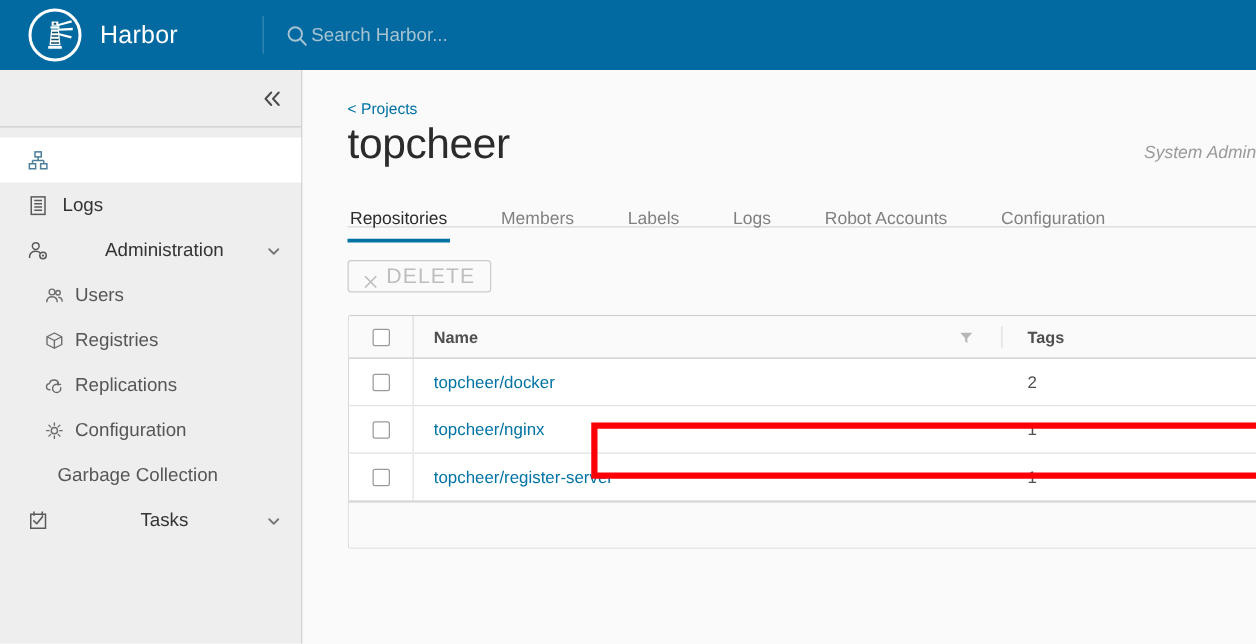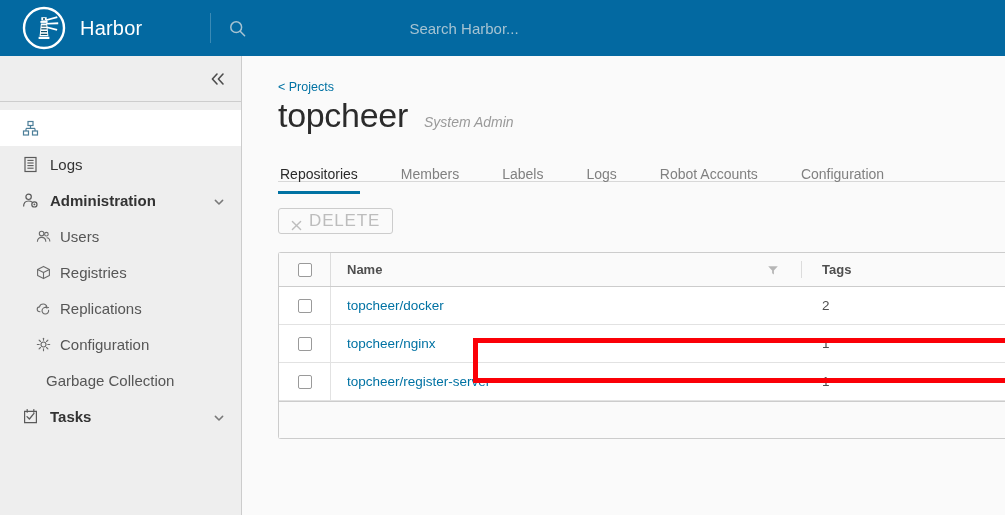--- a/index.html
+++ b/index.html
@@ -63,21 +63,20 @@
   }
   .search-input {
     background: transparent;
     border: 0;
     outline: none;
     color: #ffffff;
     font-family: "Liberation Sans", sans-serif;
     font-size: 15px;
     width: 430px;
     padding: 0;
-    text-align: center;
   }
   .search-input::placeholder {
     color: #a6c3d2;
     opacity: 1;
   }
 
   
   .body-wrap {
     display: flex;
     height: 459px;
@@ -116,21 +115,21 @@
     padding-right: 16px;
     font-size: 15px;
     color: #333333;
     cursor: pointer;
     box-sizing: border-box;
   }
   .nav-item.active {
     background: #ffffff;
     font-weight: bold;
   }
-  .nav-item.group { font-weight: bold; }
+  .nav-item.group { font-weight: normal; text-align: center; }
   .nav-item .nav-icon {
     width: 17px;
     height: 17px;
     flex: 0 0 17px;
     margin-right: 11px;
   }
   .nav-item .nav-label { flex: 1; }
   .nav-item .chev {
     width: 12px;
     height: 12px;
@@ -158,20 +157,21 @@
   }
   .breadcrumb {
     font-size: 12.5px;
     color: #0072a3;
     cursor: pointer;
     margin-bottom: 2px;
   }
   .title-row {
     display: flex;
     align-items: baseline;
+    justify-content: space-between;
   }
   .page-title {
     font-size: 34px;
     font-weight: 300;
     color: #2b2b2b;
     letter-spacing: -.3px;
   }
   .title-badge {
     font-size: 14px;
     font-style: italic;

